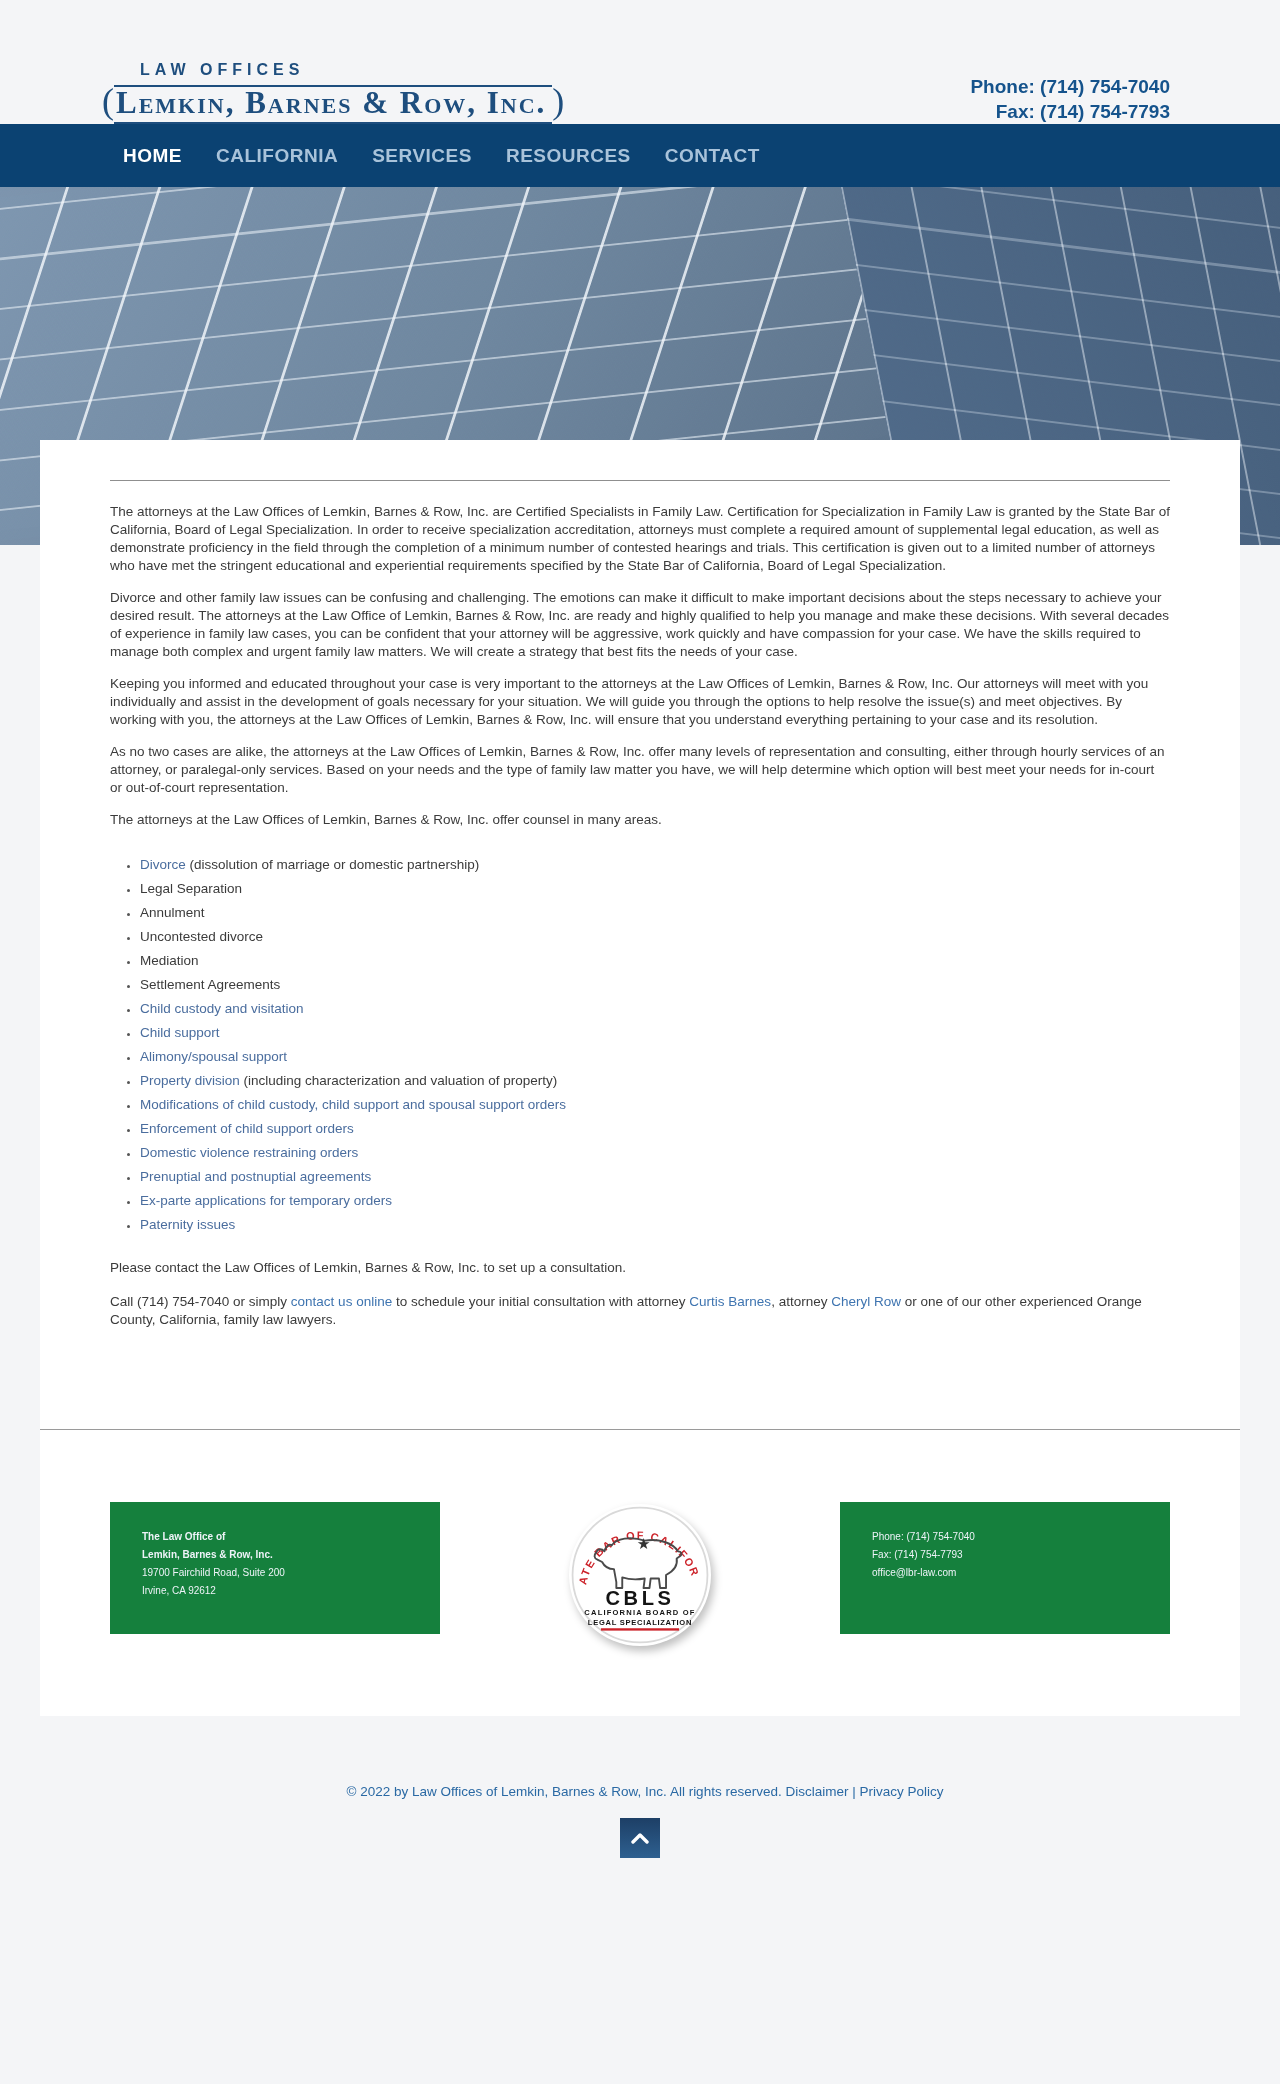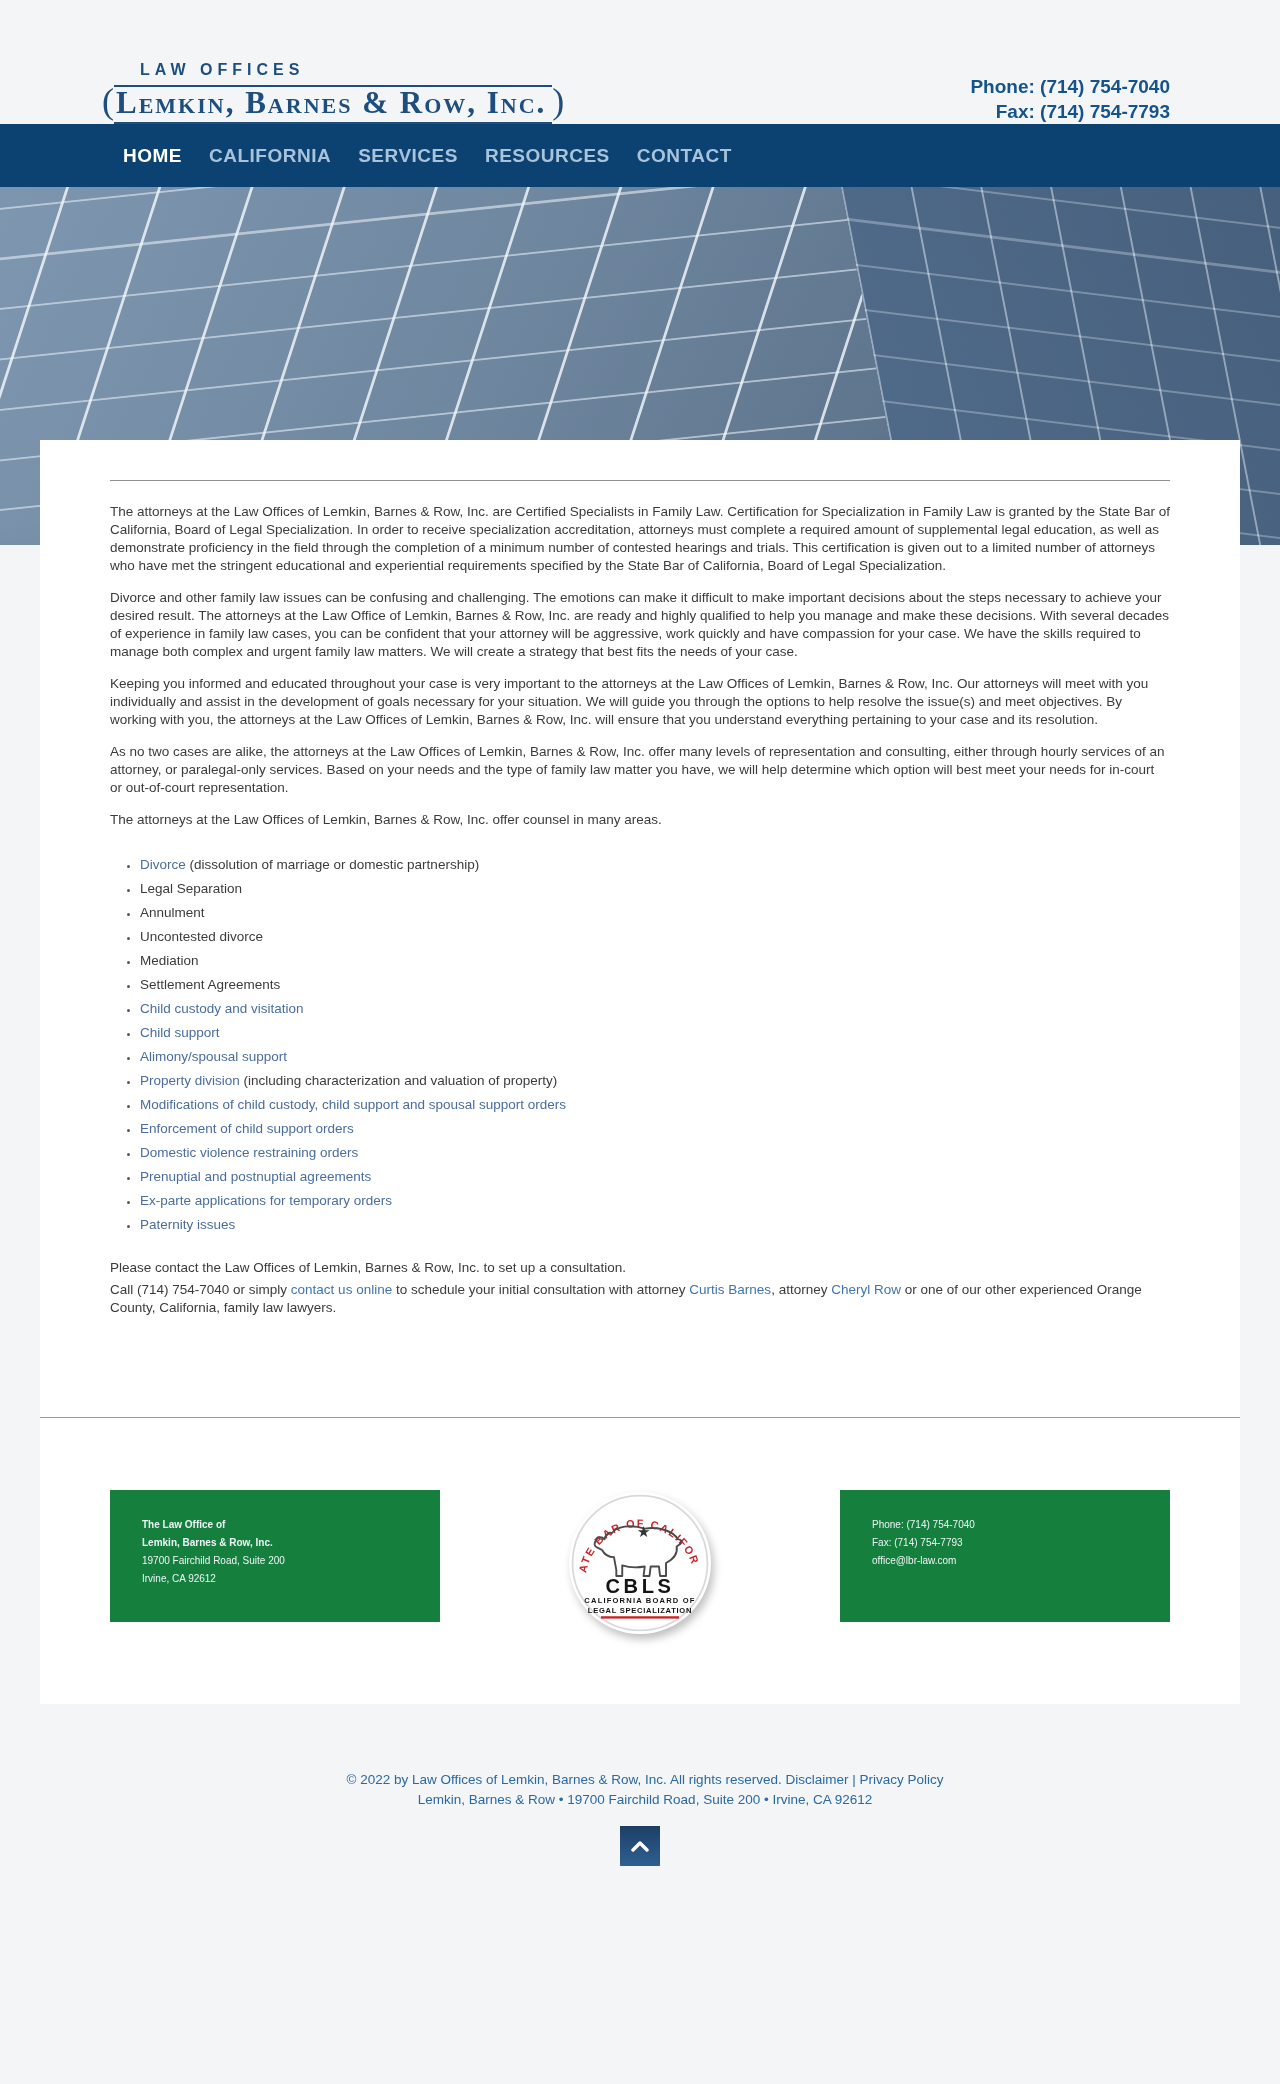--- a/index.html
+++ b/index.html
@@ -28,21 +28,21 @@
   .logo-name {
     font-variant: small-caps; letter-spacing: 2px; font-weight: 600;
     border-top: 2px solid #1e4e7e; border-bottom: 2px solid #1e4e7e;
     padding: 0 6px 2px 2px; line-height: 1.05;
   }
   .header-contact { text-align: right; color: #15538c; font-weight: bold; font-size: 19px; line-height: 25px; }
 
   
   .nav-bar { background: #0b4272; height: 63px; }
   .nav-bar .container { height: 100%; padding-left: 83px; }
-  .nav-menu { list-style: none; display: flex; align-items: center; height: 100%; gap: 27px; }
+  .nav-menu { list-style: none; display: flex; align-items: center; height: 100%; gap: 34px; }
   .nav-menu a {
     text-decoration: none; font-size: 19px; font-weight: bold;
     color: #a9c3da; letter-spacing: 0.5px;
   }
   .nav-menu a.active { color: #ffffff; }
 
   
   .hero { position: relative; height: 358px; overflow: hidden; background: linear-gradient(100deg, #7fa3c6 0%, #6e96bd 50%, #8cb0d0 100%); }
   .hero .sky {
     position: absolute; inset: 0;
@@ -73,21 +73,21 @@
   
   .content-card {
     position: relative; z-index: 2;
     width: 1200px; margin: -105px auto 0;
     background: #ffffff; padding: 10px 0 64px;
   }
   .content-inner { padding: 0 70px; }
   h1.page-title { color: #174c7c; font-size: 32px; line-height: 42px; font-weight: bold; margin-top: 6px; }
   .divider { border: none; border-top: 1px solid #8f8f8f; margin: 30px 70px 22px; }
   .content-inner p { font-size: 13.5px; line-height: 18px; margin-bottom: 14px; color: #3b3b3b; }
-  .content-inner p.spacer-after { margin-bottom: 4px; }
+  .content-inner p.spacer-after { margin-bottom: 16px; }
   a.muted-link { color: #4a6d9e; text-decoration: none; }
   a.inline-link { color: #3e74b0; text-decoration: none; }
 
   ul.practice-list { list-style: disc outside; margin: 24px 0 22px; padding-left: 30px; }
   ul.practice-list li { font-size: 13.5px; line-height: 24px; color: #3b3b3b; }
   ul.practice-list li::marker { color: #555; font-size: 11px; }
 
   
   .footer-divider { border: none; border-top: 1px solid #9a9a9a; margin: 100px 0 0; }
   .footer-row {
@@ -213,21 +213,20 @@
     <div class="footer-box">
       <div>Phone: (714) 754-7040</div>
       <div>Fax: (714) 754-7793</div>
       <div>office@lbr-law.com</div>
     </div>
   </div>
 </main>
 
 <footer class="page-footer">
   <div id="copyright-line1"><span>© 2022 by Law Offices of Lemkin, Barnes &amp; Row, Inc. All rights reserved. </span><a href="#" class="">Disclaimer</a><span> | </span><a href="#" class="">Privacy Policy</a></div>
-  <div>Lemkin, Barnes &amp; Row • 19700 Fairchild Road, Suite 200 • Irvine, CA 92612</div>
 </footer>
 
 <button class="back-to-top">
   <svg width="18" height="12" viewBox="0 0 18 12">
     <path d="M 2,10 L 9,3 L 16,10" fill="none" stroke="#ffffff" stroke-width="3.4" stroke-linecap="round" stroke-linejoin="round"></path>
   </svg>
 </button>
 
 <div class="bottom-pad"></div>
 

